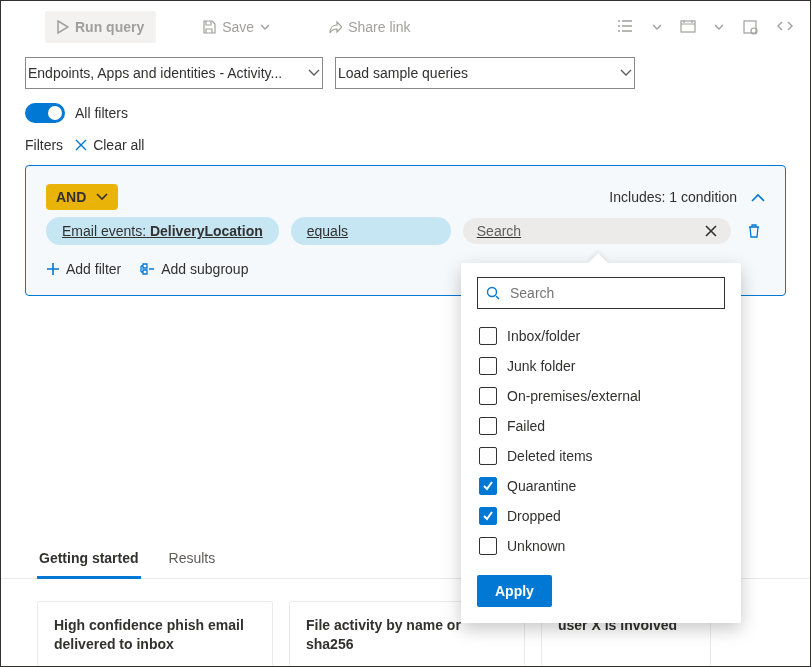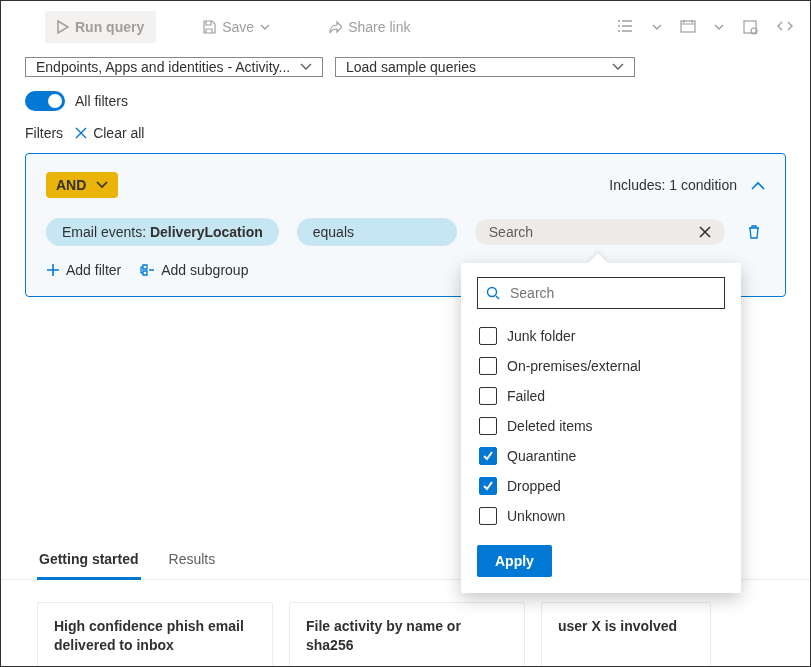--- a/index.html
+++ b/index.html
@@ -48,25 +48,25 @@
     gap: 18px;
     color: #a19f9d;
   }
   .dropdowns {
     display: flex;
     gap: 12px;
     padding: 4px 24px 10px 24px;
   }
   .select {
     border: 1px solid #8a8886;
-    height: 20px;
+    height: 32px;
     display: flex;
     align-items: center;
     justify-content: space-between;
-    padding: 0 10px;
+    padding: 0 2px;
     cursor: pointer;
     background: #fff;
   }
   .select.wide { width: 298px; }
   .select.wider { width: 300px; }
   .toggle-row {
     display: flex;
     align-items: center;
     gap: 10px;
     padding: 4px 9px 14px 24px;
@@ -118,22 +118,23 @@
   .includes {
     margin-left: auto;
     display: flex;
     align-items: center;
     gap: 14px;
   }
   .includes b { font-weight: 400; }
   .condition-row {
     display: flex;
     align-items: center;
-    gap: 18px;
-    margin-top: 20px;
+    gap: 12px;
+    margin-top: 7px;
+    text-decoration: underline;
   }
   .pill {
     background: #c7e6f4;
     border-radius: 14px;
     padding: 6px 16px;
     white-space: nowrap;
   }
   .pill .k { font-weight: 400; }
   .pill .v { font-weight: 600; }
   .pill.eq { width: 160px; }
@@ -443,20 +444,24 @@
       <svg width="14" height="14" viewBox="0 0 14 14">
           <circle cx="6" cy="6" r="4.5" fill="none" stroke="#0078d4" stroke-width="1.4"></circle>
           <path d="M10 10l3 3" stroke="#0078d4" stroke-width="1.4"></path>
         </svg>
     </span>
     <input placeholder="Search" style="">
   </div>
   <div id="opts">
       <div class="chk-item">
         <span class="chk"></span>
+        <span>Inbox/folder</span>
+      </div>
+      <div class="chk-item">
+        <span class="chk"></span>
         <span>Junk folder</span>
       </div>
       <div class="chk-item">
         <span class="chk"></span>
         <span>On-premises/external</span>
       </div>
       <div class="chk-item">
         <span class="chk"></span>
         <span>Failed</span>
       </div>

